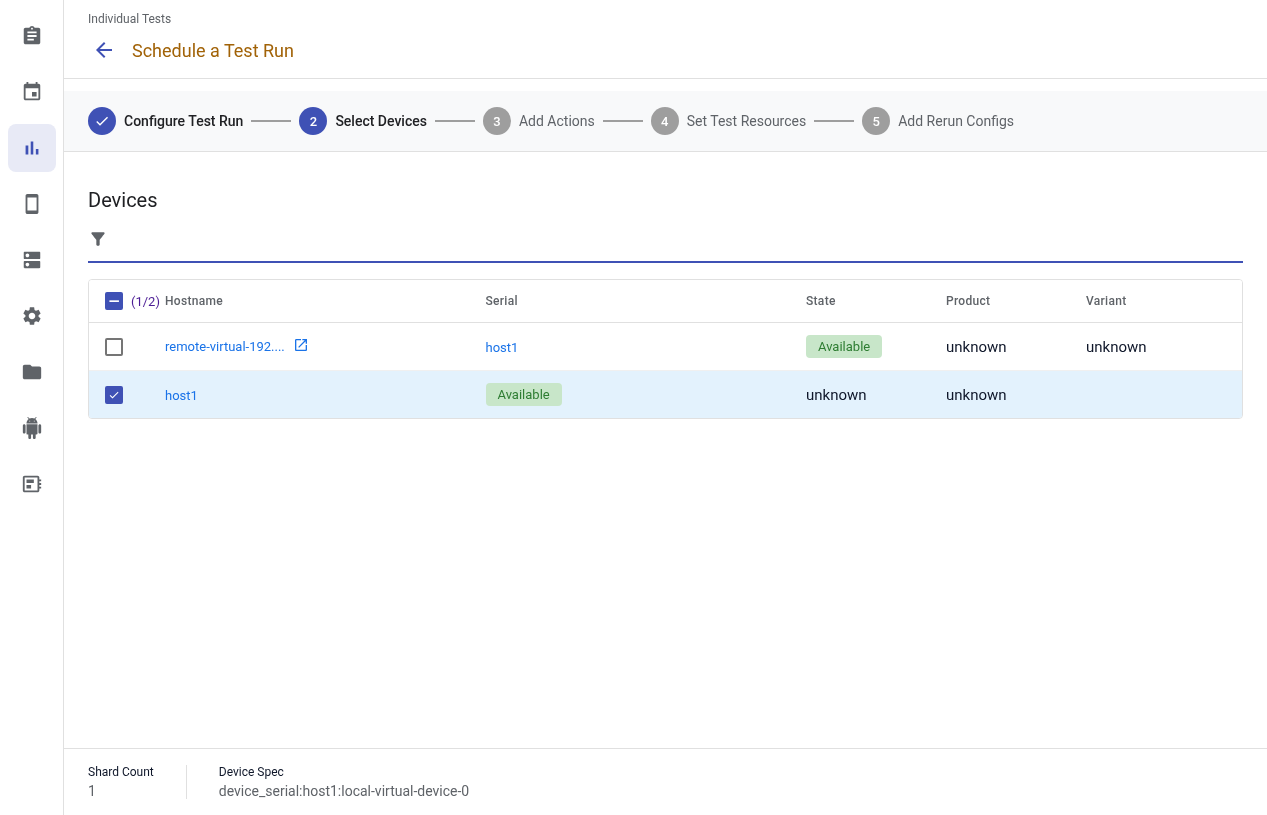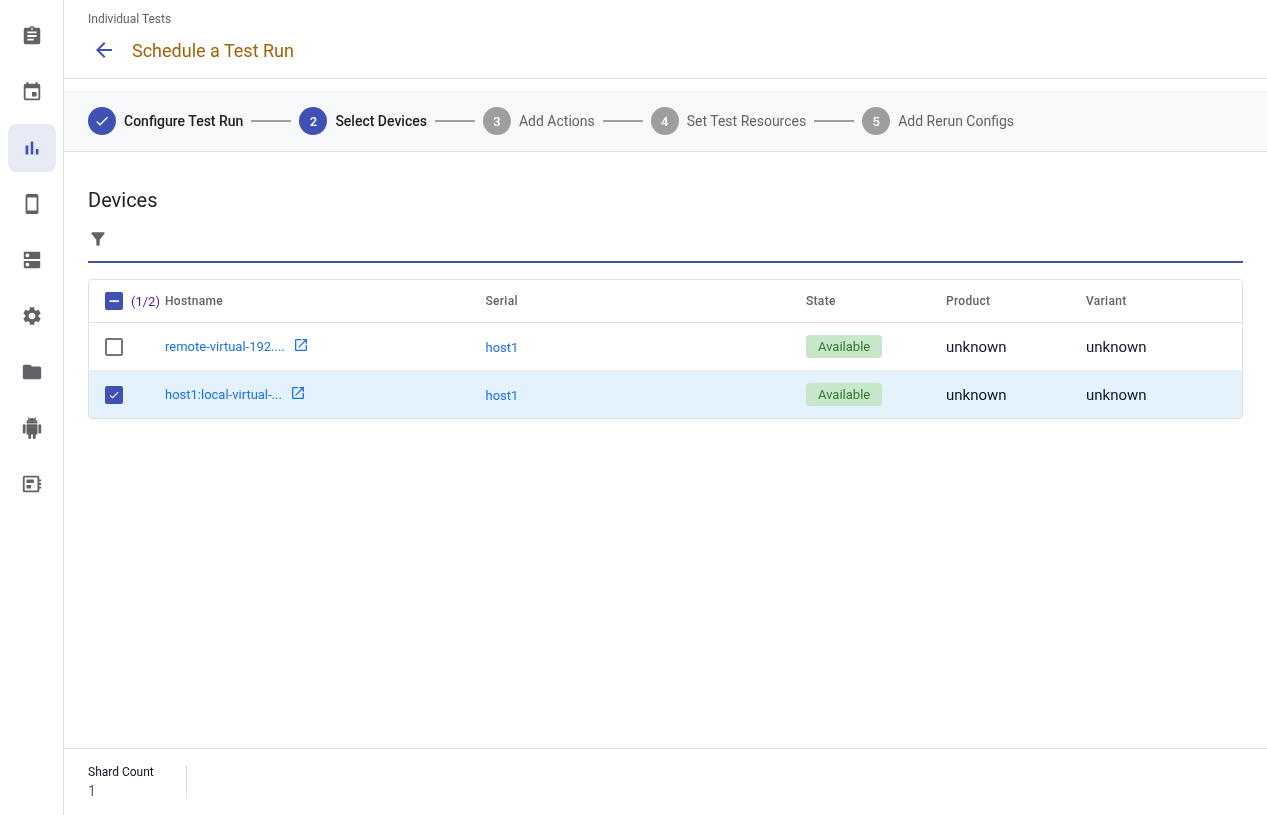--- a/index.html
+++ b/index.html
@@ -444,41 +444,37 @@
       </div>
 
       <div class="table-row selected">
         <div class="checkbox-cell">
           <div class="checkbox checked">
             <svg width="12" height="12" viewBox="0 0 24 24" fill="white">
                 <path d="M9 16.17L4.83 12l-1.42 1.41L9 19 21 7l-1.41-1.41L9 16.17z"></path>
               </svg>
           </div>
         </div>
-        <div class="serial-cell">
-          <a class="serial-link">host1:local-virtual-...</a>
-          <span class="external-link-icon">
-            <svg width="16" height="16" viewBox="0 0 24 24" fill="#1a73e8">
-                <path d="M19 19H5V5h7V3H5c-1.11 0-2 .9-2 2v14c0 1.1.89 2 2 2h14c1.1 0 2-.9 2-2v-7h-2v7zM14 3v2h3.59l-9.83 9.83 1.41 1.41L19 6.41V10h2V3h-7z"></path>
-              </svg>
-          </span>
-        </div>
         <div>
           <a class="hostname-link">host1</a>
         </div>
         <div>
           <span class="state-badge state-available">Available</span>
         </div>
         <div class="cell-text">unknown</div>
         <div class="cell-text">unknown</div>
       </div>
     </div>
   </div>
 
   <div class="bottom-bar">
     <div class="bottom-field">
       <span class="bottom-field-label">Shard Count</span>
       <span class="bottom-field-value">1</span>
     </div>
     <div class="bottom-divider"></div>
+    <div class="bottom-field">
+      <span class="bottom-field-label">Device Spec</span>
+      <span class="bottom-field-value">device_serial:host1:local-virtual-device-0</span>
+    </div>
   </div>
 
 </div>
 
 </body></html>

